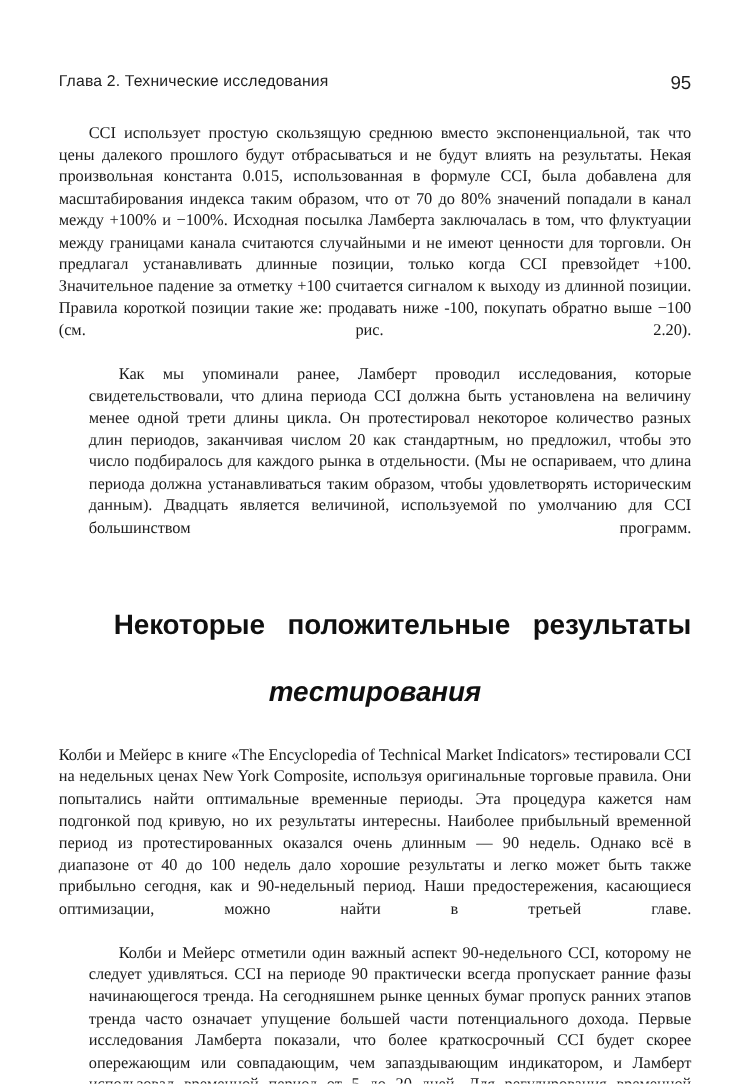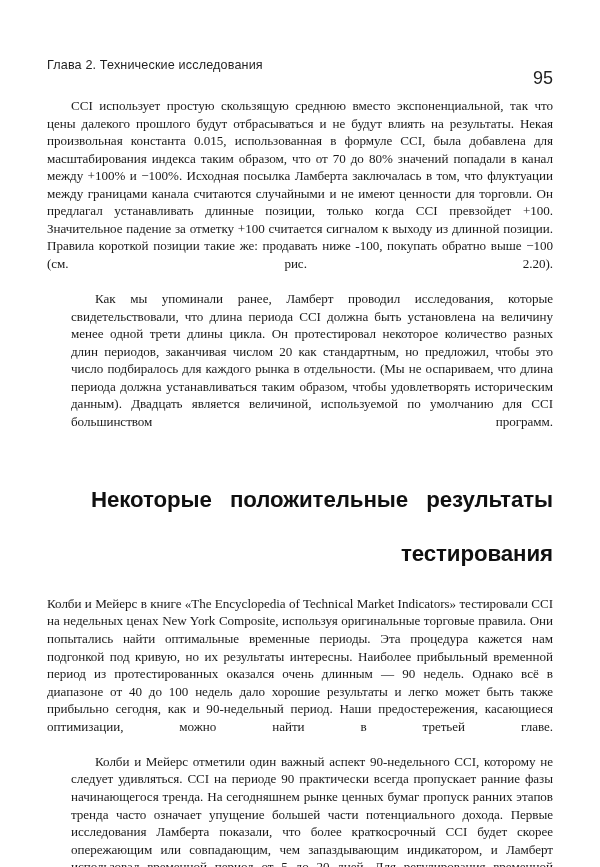--- a/index.html
+++ b/index.html
@@ -36,22 +36,22 @@
   .running-head .rh-title {
     position: absolute;
     left: 0;
     top: 0;
     letter-spacing: 0.15px;
     white-space: nowrap;
   }
   .running-head .rh-folio {
     position: absolute;
     right: 0;
-    top: 10px;
-    font-size: 18px;
+    top: 0;
+    font-size: 15px;
   }
 
   
   .para {
     margin: 0;
     text-align: justify;
     text-justify: inter-word;
     font-size: 13.1px;
     line-height: 17.55px;
     letter-spacing: -0.04px;
@@ -93,21 +93,22 @@
     word-spacing: 6px;
     margin-left: 44px;
   }
   .section-heading .hl-1::after {
     content: "";
     display: inline-block;
     width: 100%;
   }
   .section-heading .hl-2 {
     display: block;
-    text-align: right;
+    text-align: center;
+    font-style: italic;
   }
 
   .after-heading {
     margin-top: 28px;
   }
 </style>
 </head>
 <body>
 
 <div class="page">

